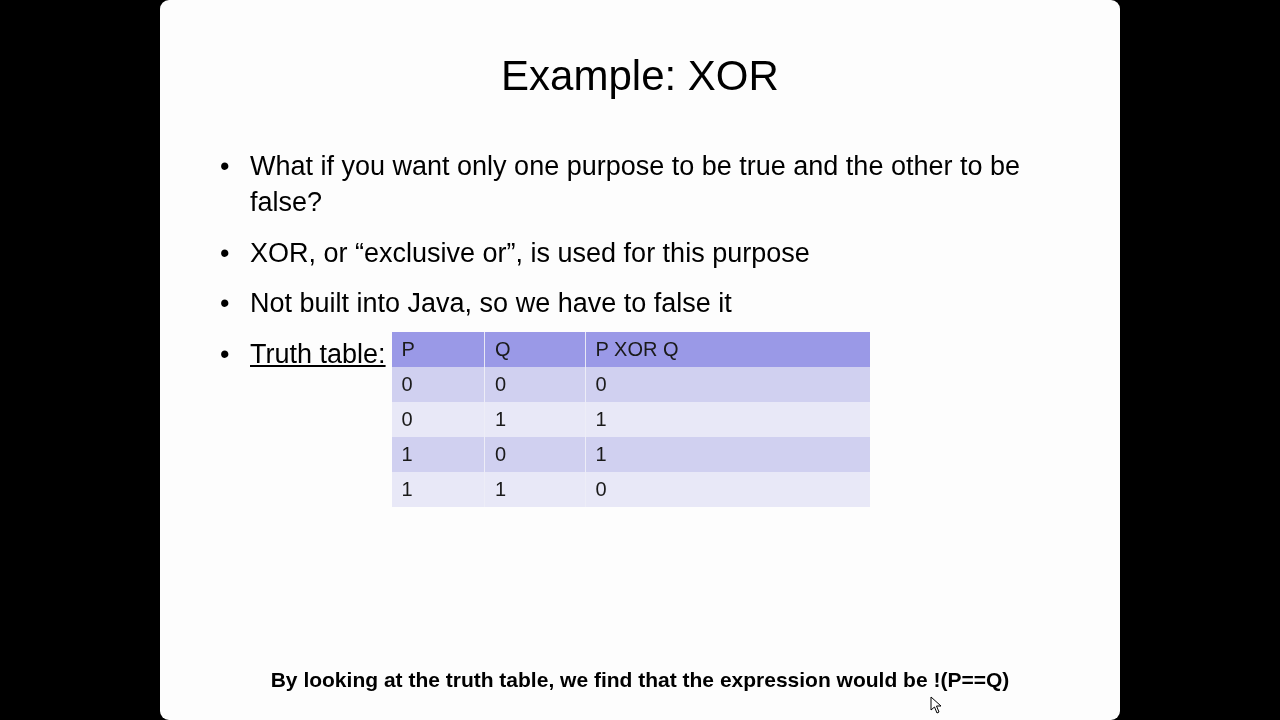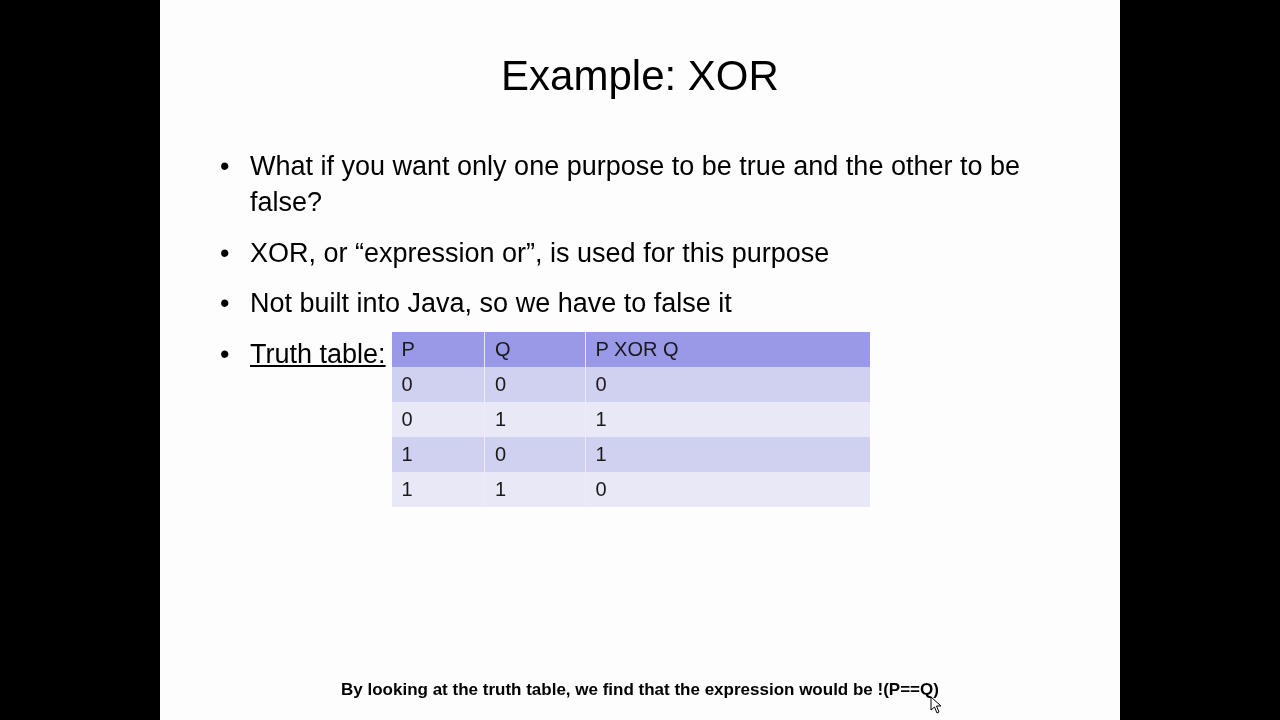--- a/index.html
+++ b/index.html
@@ -10,20 +10,21 @@
       justify-content: center;
       align-items: stretch;
       font-family: Arial, Helvetica, sans-serif;
     }
     .slide {
       width: 960px;
       height: 720px;
       background: #fdfdfd;
       position: relative;
       padding: 40px 48px 20px 48px;
+      border-radius: 9px;
     }
     .title {
       text-align: center;
       font-size: 42px;
       font-weight: 400;
       color: #000;
       margin-bottom: 48px;
       margin-top: 12px;
     }
     ul.bullets {
@@ -70,45 +71,45 @@
     table.truth td {
       padding: 4px 10px;
       text-align: left;
       border-right: 1px solid #ededf7;
     }
     table.truth td:last-child { border-right: none; }
     table.truth tr.even td { background: #d0d0f0; }
     table.truth tr.odd td { background: #e8e8f7; }
     .footer-note {
       position: absolute;
-      bottom: 20px;
+      bottom: 28px;
       left: 0;
       right: 0;
       text-align: center;
       font-weight: bold;
-      font-size: 17px;
+      font-size: 21px;
       color: #000;
     }
     .cursor {
       position: absolute;
       bottom: 6px;
       right: 176px;
       width: 14px;
       height: 18px;
     }
   </style>
 </head>
 <body>
 
 <div class="slide">
   <h1 class="title">Example: XOR</h1>
 
   <ul class="bullets">
     <li>What if you want only one purpose to be true and the other to be false?</li>
-    <li>XOR, or “expression or”, is used for this purpose</li>
+    <li>XOR, or “exclusive or”, is used for this purpose</li>
     <li>Not built into Java, so we have to false it</li>
     <li>
       <div class="truth-row">
         <span class="truth-label">Truth table:</span>
         <table class="truth">
           <thead>
             <tr>
               <th>P</th>
               <th>Q</th>
               <th>P XOR Q</th>

